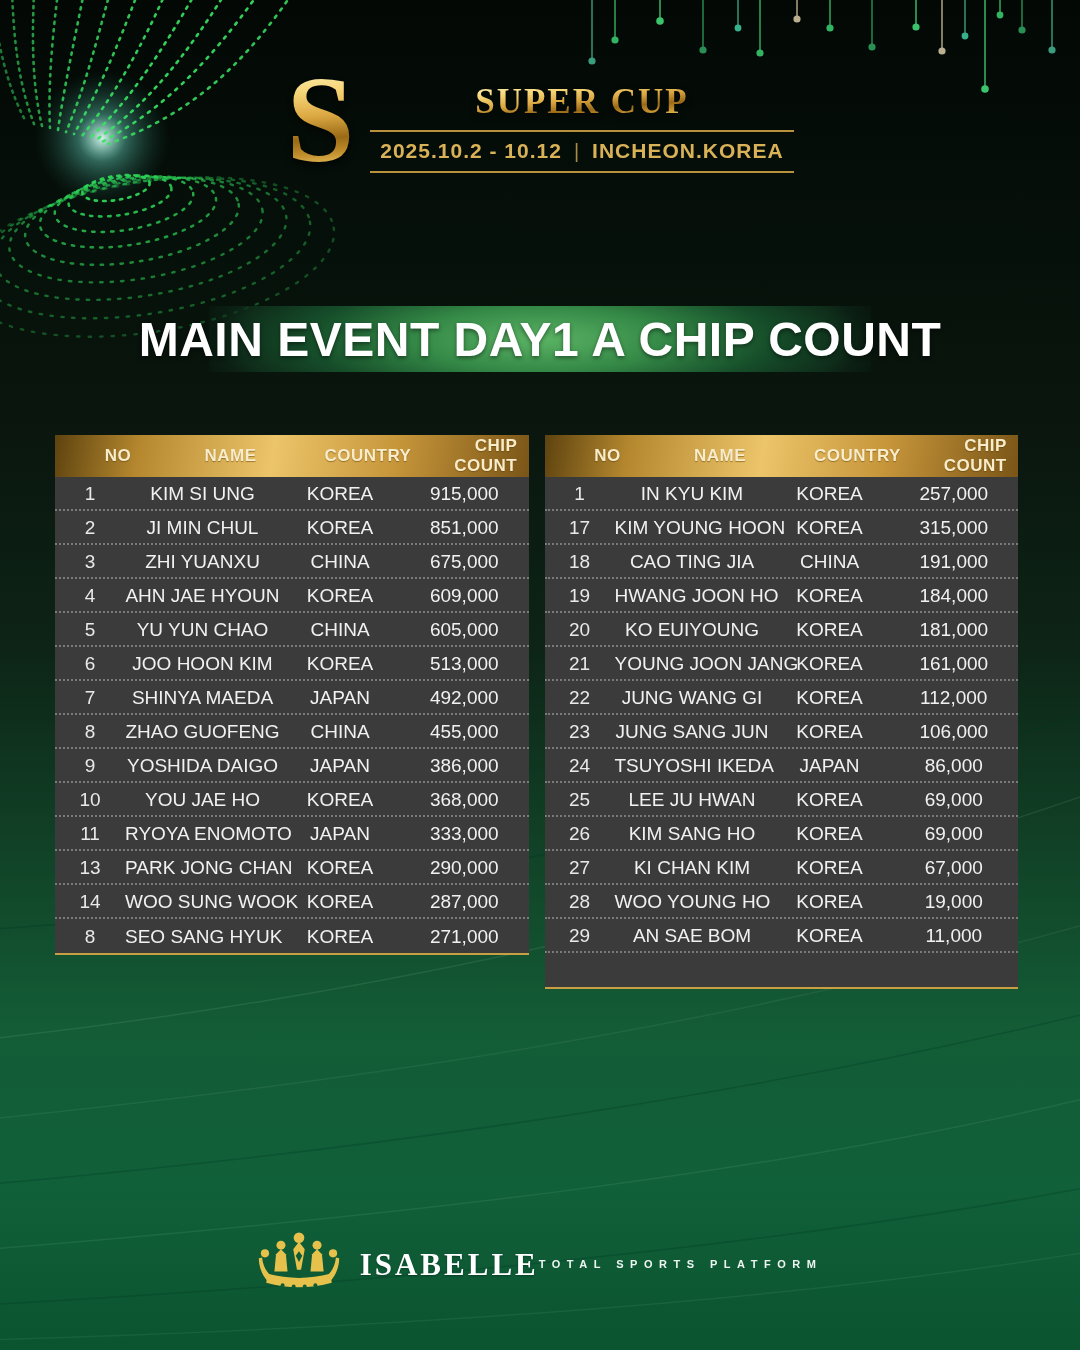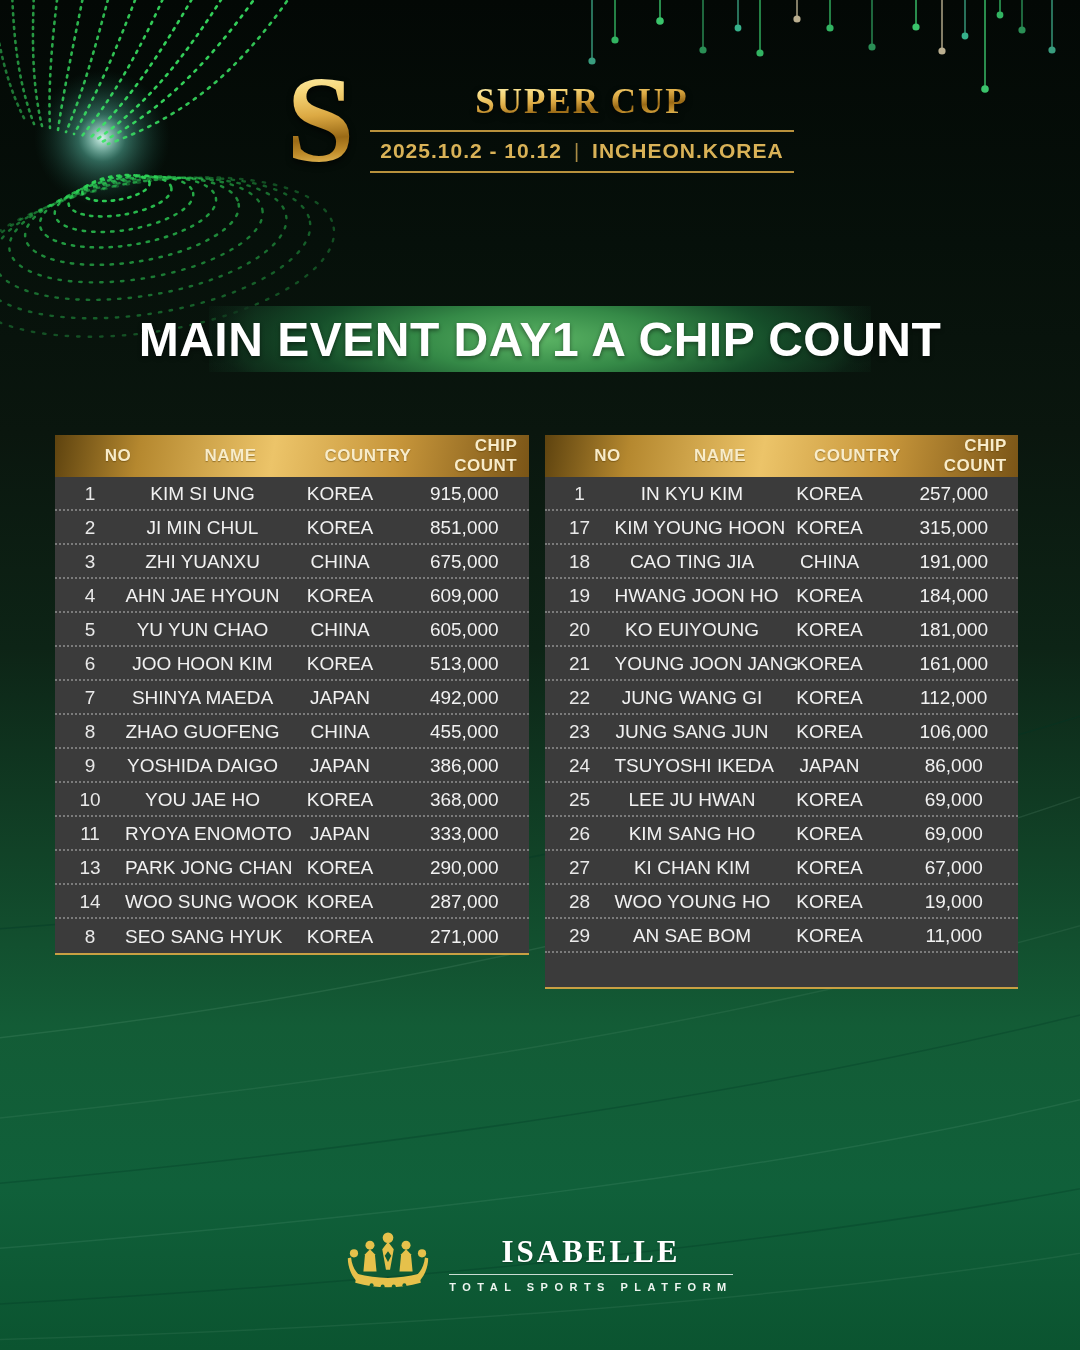--- a/index.html
+++ b/index.html
@@ -100,21 +100,21 @@
     overflow:visible;line-height:1;
   }
   .tcell.no{color:#e9e9e9;}
   .filler-row{height:34px;background:#3b3b3b;}
 
   
   .footer-logo{
     top:1230px;left:0;right:0;
     display:flex;justify-content:center;align-items:center;gap:20px;
   }
-  .brand-block{display:flex;flex-direction:column;align-items:center;}
+  .brand-block{display:flex;flex-direction:row;align-items:center;}
   .brand-name{
     font-family:"Liberation Serif",serif;font-weight:700;
     color:#ffffff;font-size:31px;letter-spacing:3px;line-height:1;white-space:nowrap;
     text-shadow:0 1px 2px rgba(0,0,0,.3);
   }
   .brand-divider{width:100%;height:1px;background:rgba(235,243,238,.85);margin:7px 0 6px 0;}
   .brand-tagline{
     color:#eef5f0;font-size:11px;font-weight:700;letter-spacing:6.5px;white-space:nowrap;
   }
 </style>

